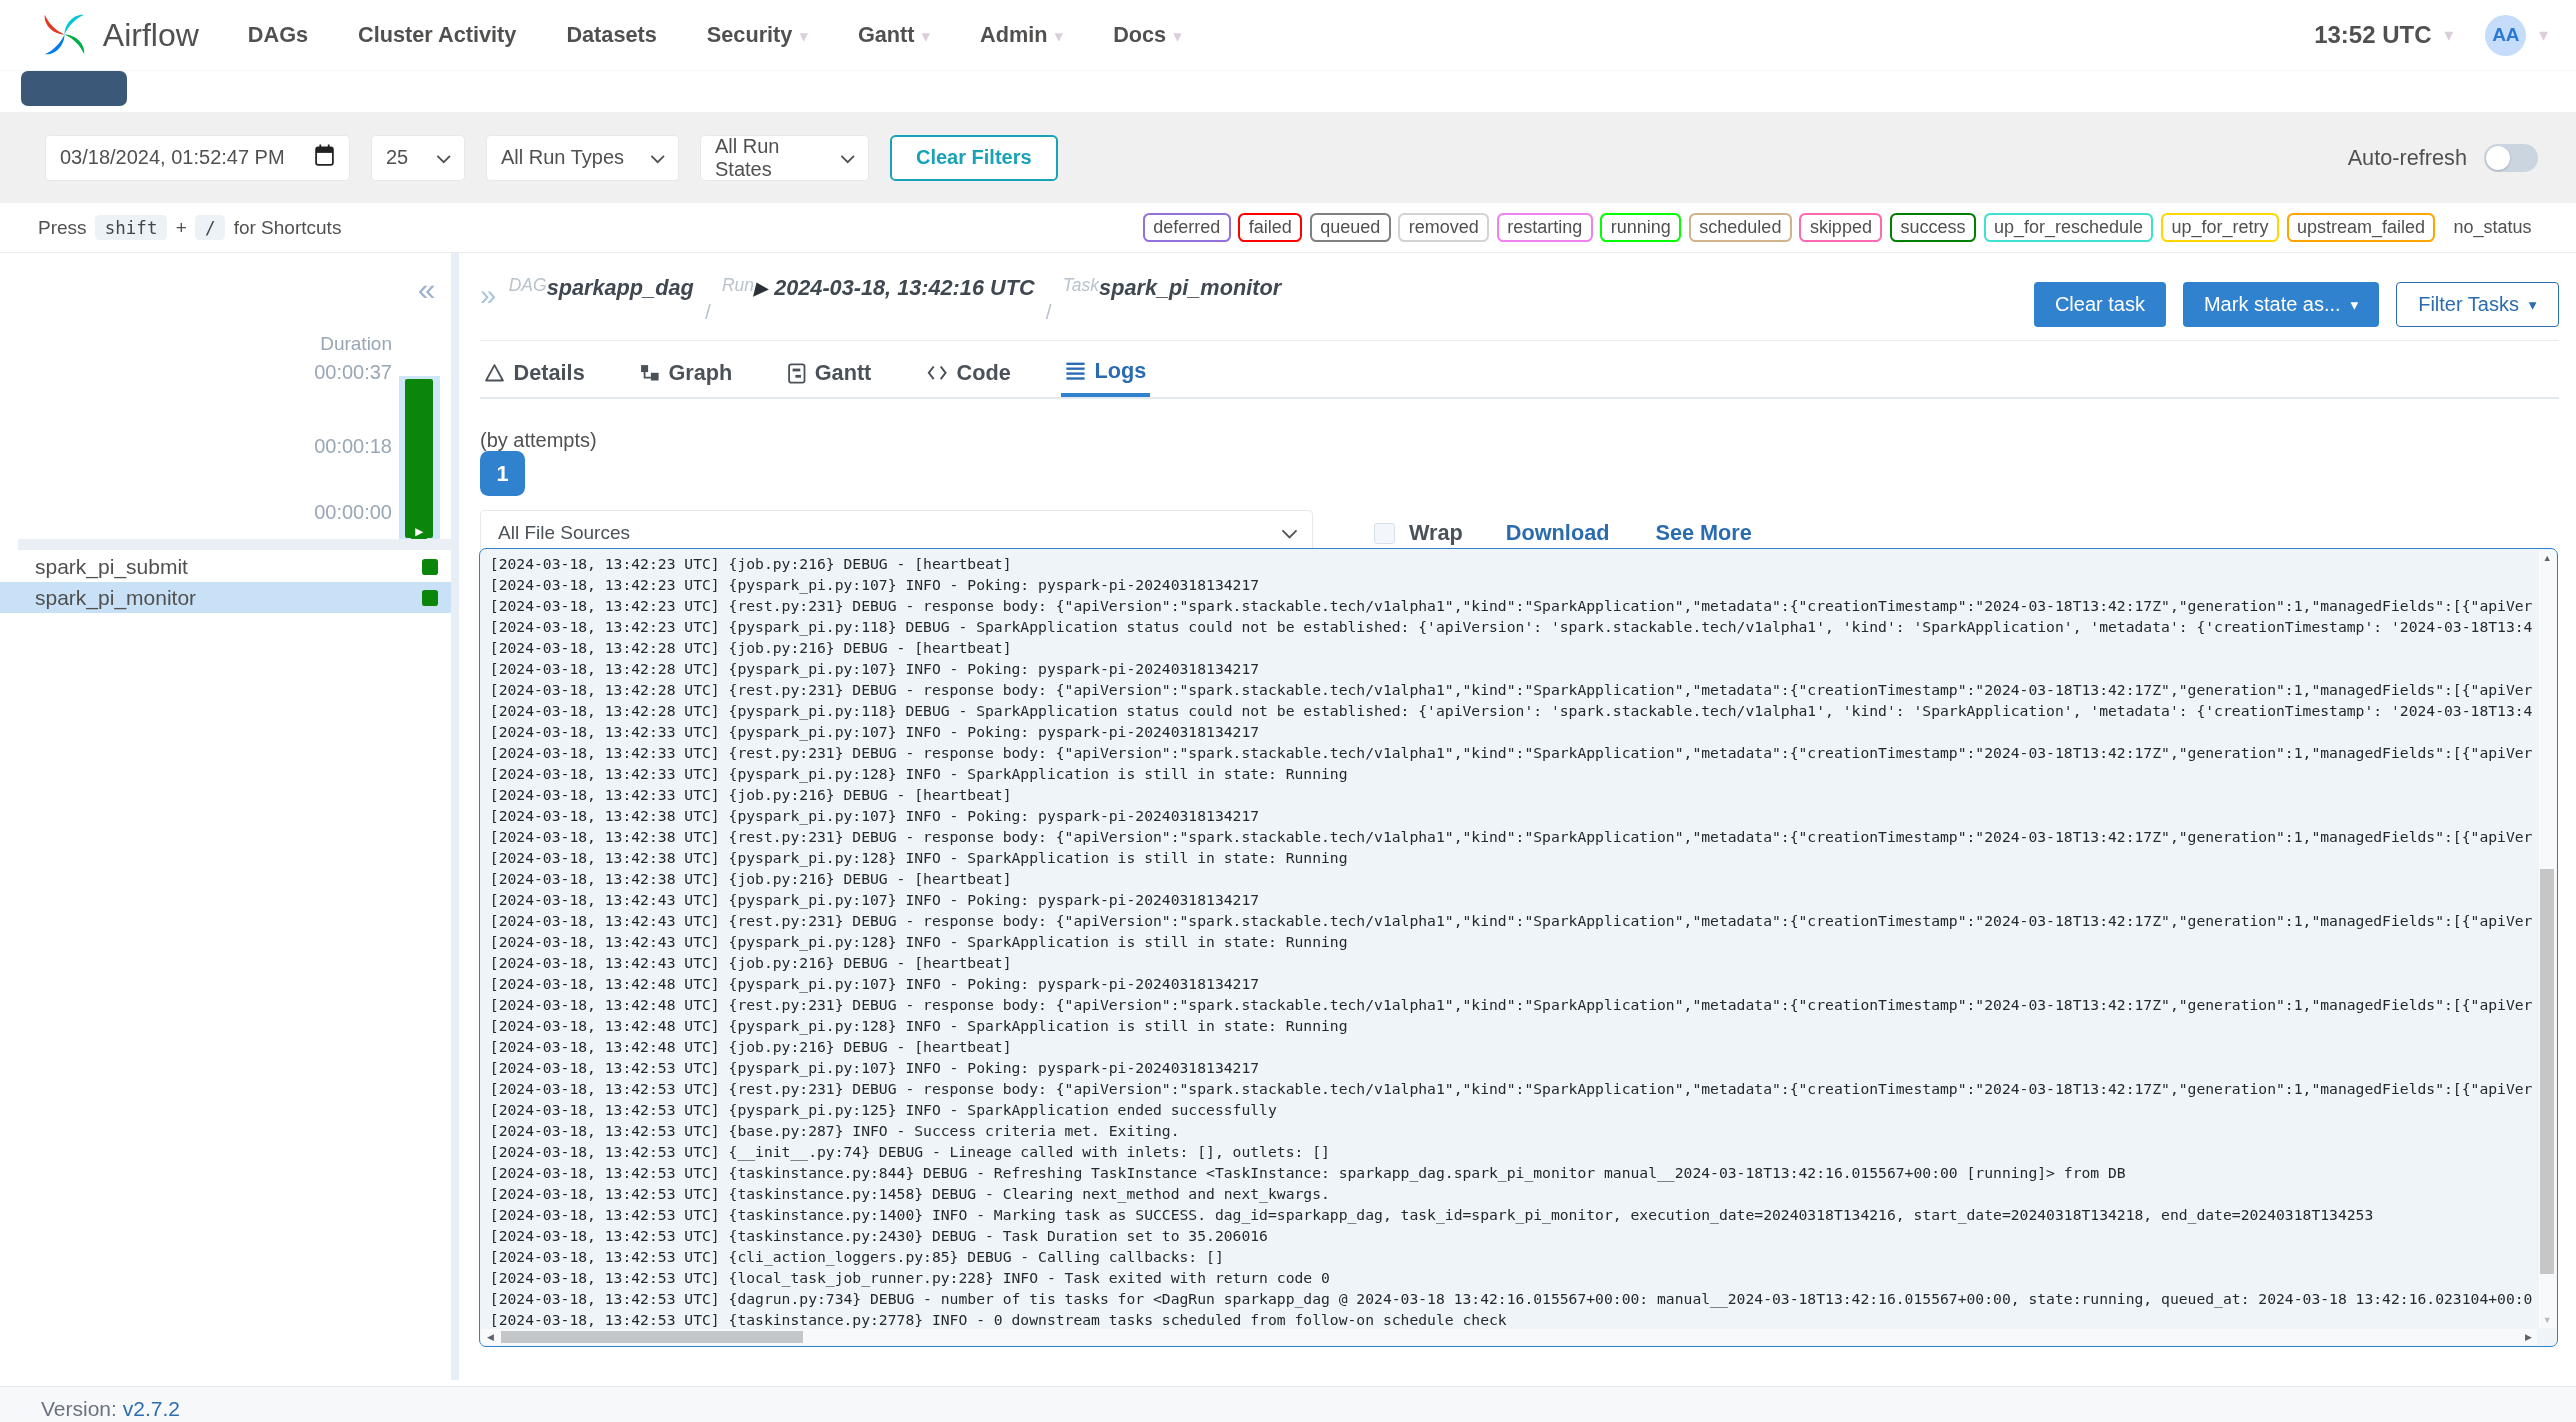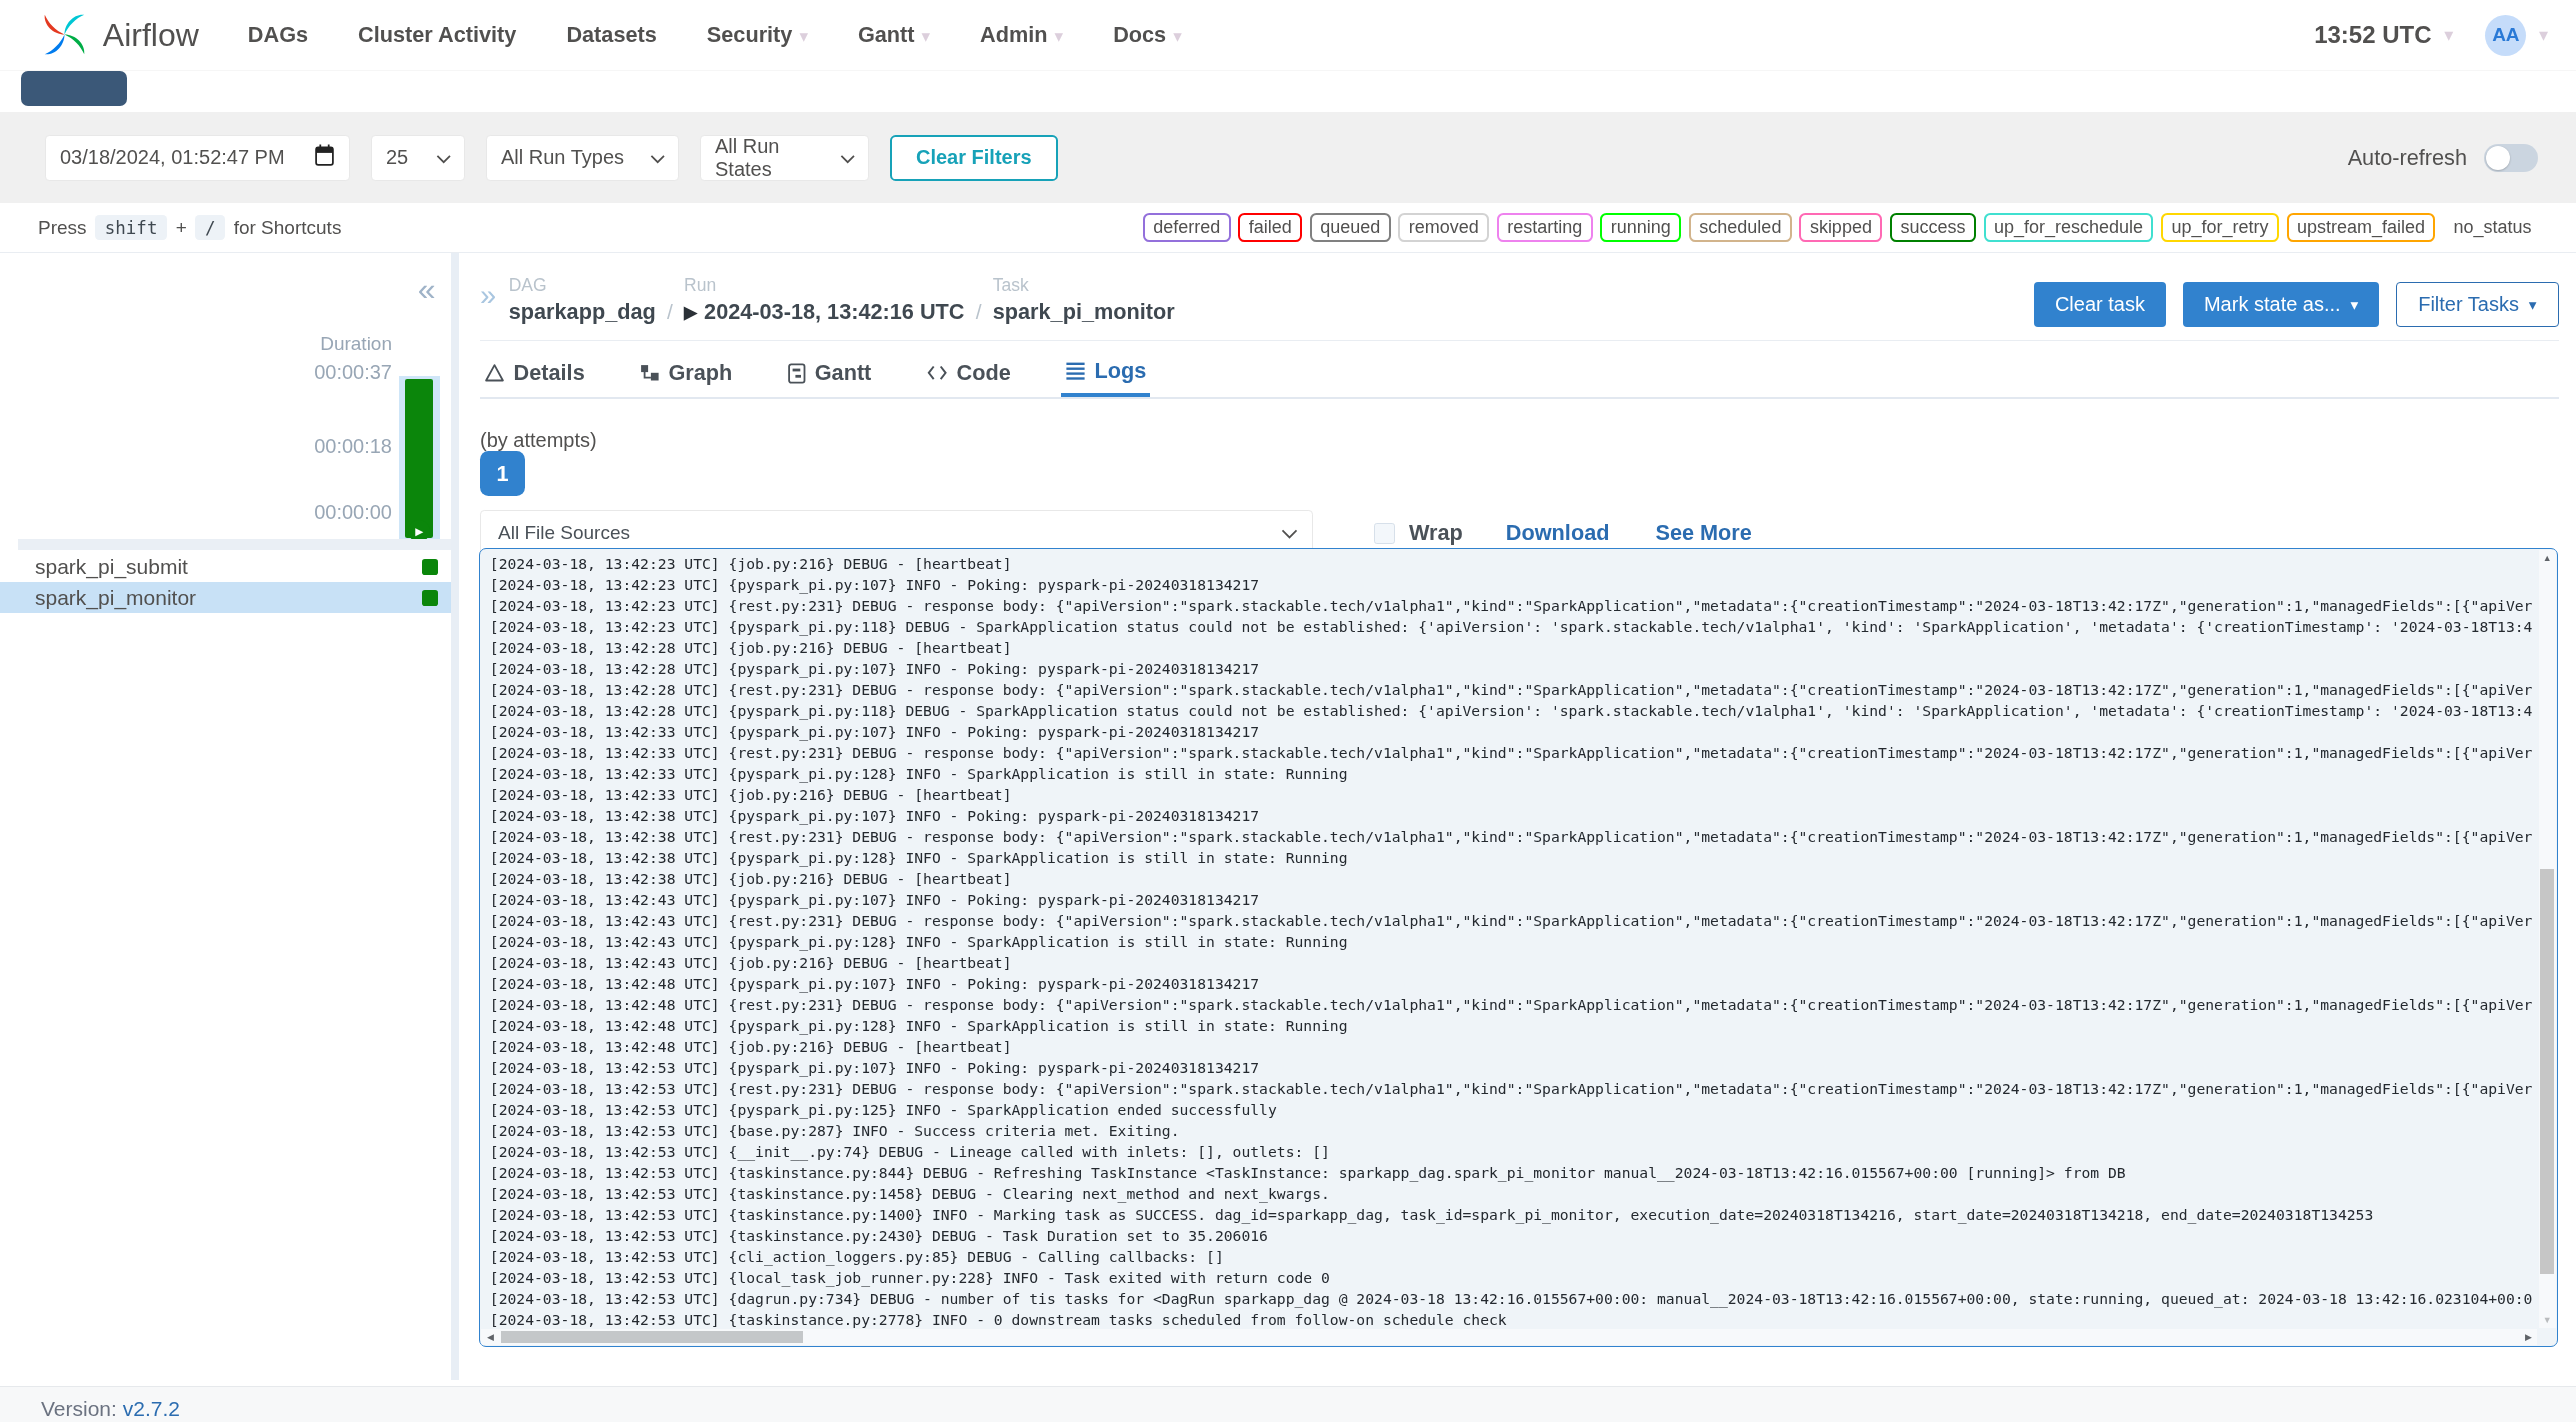--- a/index.html
+++ b/index.html
@@ -76,21 +76,21 @@
   .task-row { position:absolute; left:0; right:0; height:31px; display:flex; align-items:center;
               padding-left:35px; font-size:21px; color:#51504f; cursor:pointer; }
   .task-row-0 { top:298px; background:#fff; }
   .task-row-1 { top:329px; background:#c8e1f6; }
   .task-square { position:absolute; right:12.6px; width:16px; height:16px; border-radius:2.8px; background:#0b860b; }
 
   
   .main { position:absolute; left:459px; right:0; top:0; bottom:0; }
   .crumb-row { position:absolute; top:22.4px; left:21px; right:17.5px; display:flex; align-items:flex-start; }
   .crumb-chevrons { font-size:29px; color:#a9c6e0; margin-right:12.6px; margin-top:5.6px; cursor:pointer; line-height:1; }
-  .crumb { display:flex; flex-direction:column; }
+  .crumb { display:flex; flex-direction:row;font-style:italic; }
   .crumb-label { font-size:17.5px; color:#b9c3cc; margin-bottom:2.8px; }
   .crumb-value { font-size:21.7px; font-weight:700; color:#3f4850; cursor:pointer; display:flex; align-items:center; gap:7px; }
   .crumb-sep { font-size:21px; color:#b9c3cc; margin:25px 11.2px 0; }
   .run-play { font-size:17px; color:#2b3137; }
   .actions { margin-left:auto; display:flex; gap:17px; margin-top:7px; }
   .btn { height:45px; border-radius:4px; font-size:20px; font-weight:400; padding:0 21px;
          display:flex; align-items:center; gap:9.8px; cursor:pointer; border:none; white-space:nowrap; }
   .btn-blue { background:#3182ce; color:#fff; }
   .btn-outline { background:#fff; color:#2b6cb0; border:1.4px solid #2b6cb0; }
   .btn .caret { font-size:15.4px; }

